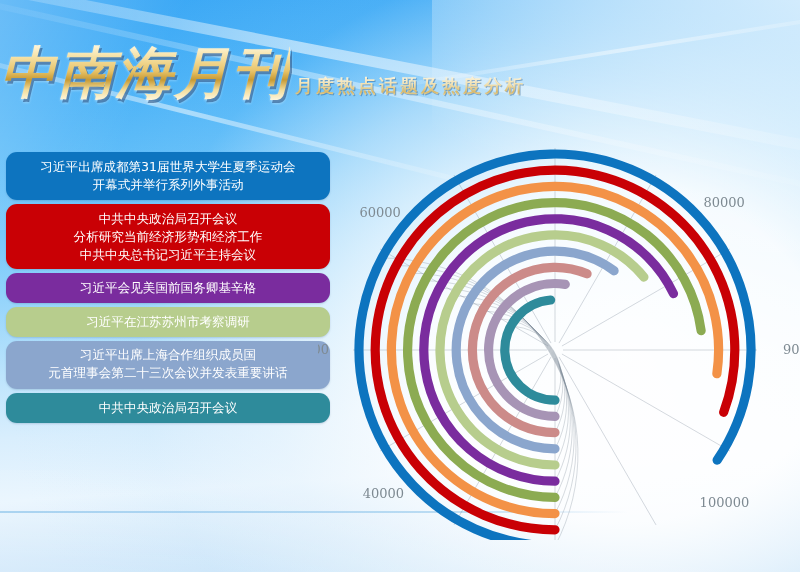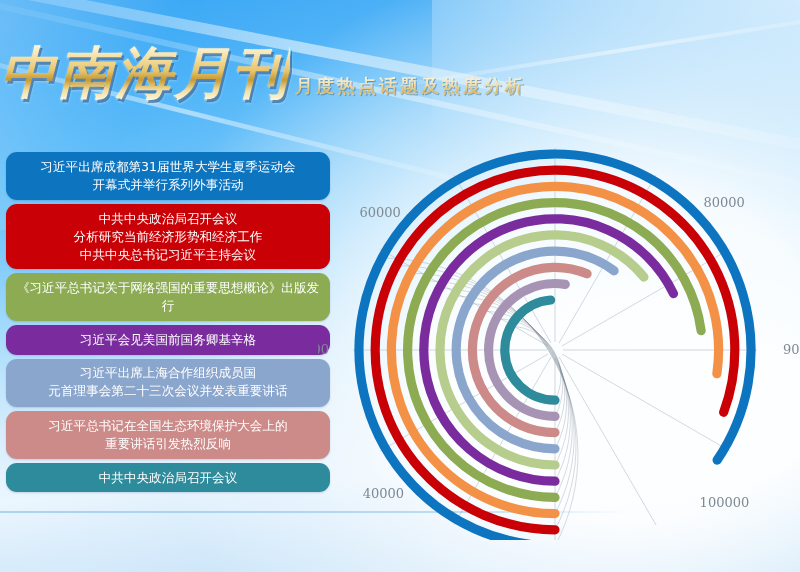--- a/index.html
+++ b/index.html
@@ -115,26 +115,24 @@
   <div id="title">中南海月刊</div>
   <div id="subtitle">月度热点话题及热度分析</div>
 </div>
 
 <div id="legend">
     <div class="legend-item" style="background: rgb(13, 116, 191);"><span>习近平出席成都第31届世界大学生夏季运动会
 开幕式并举行系列外事活动</span></div>
     <div class="legend-item" style="background: rgb(201, 0, 5);"><span>中共中央政治局召开会议
 分析研究当前经济形势和经济工作
 中共中央总书记习近平主持会议</span></div>
-    <div class="legend-item" style="background: rgb(140, 171, 82);"><span>《习近平总书记关于网络强国的重要思想概论》出版发行</span></div>
     <div class="legend-item" style="background: rgb(122, 44, 158);"><span>习近平会见美国前国务卿基辛格</span></div>
+    <div class="legend-item" style="background: rgb(183, 205, 141);"><span>习近平在江苏苏州市考察调研</span></div>
     <div class="legend-item" style="background: rgb(139, 166, 205); font-family: Liberation Serif, serif;"><span>习近平出席上海合作组织成员国
 元首理事会第二十三次会议并发表重要讲话</span></div>
-    <div class="legend-item" style="background: rgb(204, 139, 137);"><span>习近平总书记在全国生态环境保护大会上的
-重要讲话引发热烈反响</span></div>
     <div class="legend-item" style="background: rgb(46, 139, 155);"><span>中共中央政治局召开会议</span></div>
   </div>
 
 <div id="chart">
     <svg width="482" height="400" viewBox="0 0 482 400">
       <g>
         <path d="M 237 406 A 196 196 0 0 0 63.94227179965034 117.9835736939654" fill="none" stroke="rgba(110,125,140,0.40)" stroke-width="0.7"></path>
         <path d="M 237 389.8 A 179.8 179.8 0 0 0 78.24602280396493 125.58901301109682" fill="none" stroke="rgba(110,125,140,0.40)" stroke-width="0.7"></path>
         <path d="M 237 373.6 A 163.6 163.6 0 0 0 92.54977380827958 133.19445232822824" fill="none" stroke="rgba(110,125,140,0.40)" stroke-width="0.7"></path>
         <path d="M 237 357.4 A 147.4 147.4 0 0 0 106.85352481259417 140.79989164535968" fill="none" stroke="rgba(110,125,140,0.40)" stroke-width="0.7"></path>

